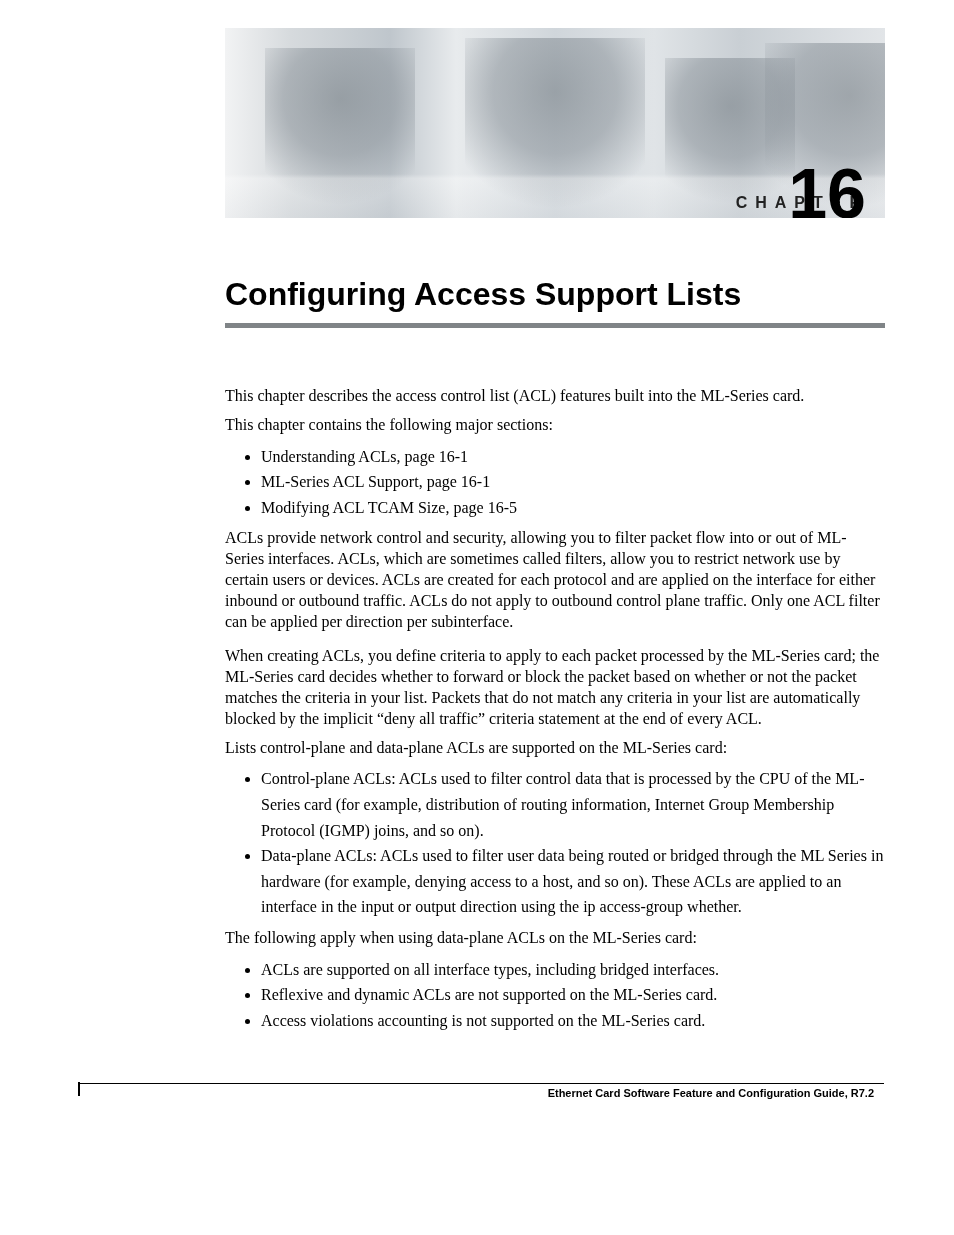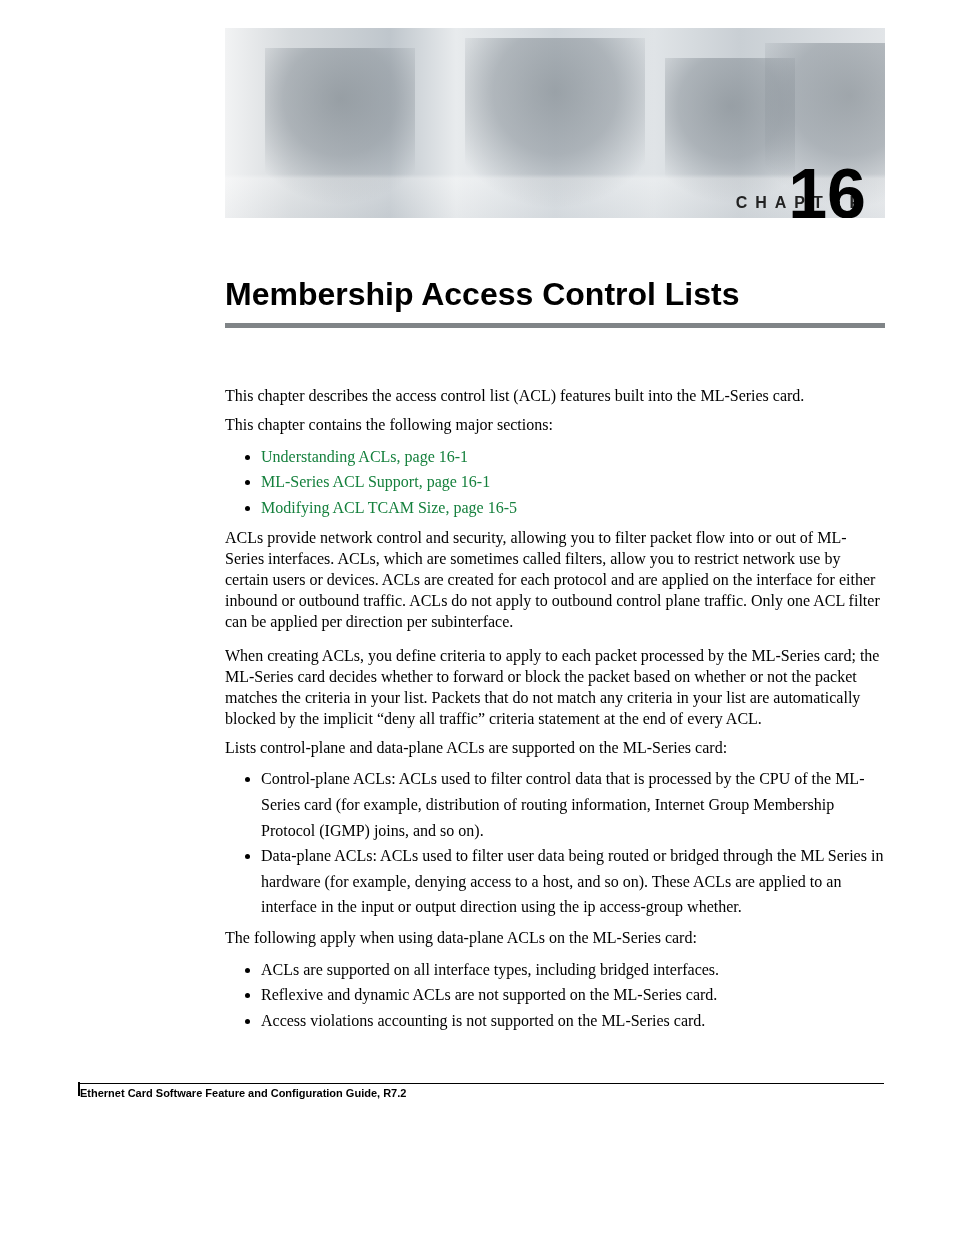--- a/index.html
+++ b/index.html
@@ -92,35 +92,35 @@
   }
   .first-gap { margin-top: 58px; }
   ul.bullets {
     list-style: disc;
     padding-left: 36px;
     margin: 4px 0 8px 0;
     font-size: 16px;
     line-height: 1.6;
   }
   span.link {
-    color: #15803d;
+    color: #000000;
   }
   span.cmd {
     font-weight: 400;
   }
   .footer {
     position: relative;
     margin-top: 50px;
   }
   .footer-line {
     margin-left: 80px;
     margin-right: 70px;
     border-top: 1px solid #000;
     display: flex;
-    justify-content: flex-start;
+    justify-content: flex-end;
     padding-top: 3px;
     padding-right: 10px;
   }
   .guide-title {
     font-family: Arial, Helvetica, sans-serif;
     font-weight: 700;
     font-size: 11px;
   }
   .left-tick {
     position: absolute;
@@ -140,21 +140,21 @@
     <div class="figure fig-a"></div>
     <div class="figure fig-b"></div>
     <div class="figure fig-c"></div>
     <div class="figure fig-d"></div>
     <div class="chapter-band">
       <span class="chapter-label">CHAPTER</span>
     </div>
     <span class="chapter-number">16</span>
   </div>
 
-  <h1 class="chapter-title">Membership Access Control Lists</h1>
+  <h1 class="chapter-title">Configuring Access Support Lists</h1>
   <div class="title-underline"></div>
 
   <div class="indent-block first-gap">
     <p class="body">This chapter describes the access control list (ACL) features built into the ML-Series card.</p>
     <p class="body">This chapter contains the following major sections:</p>
     <ul class="bullets">
       <li><span class="link">Understanding ACLs, page 16-1</span></li>
       <li><span class="link">ML-Series ACL Support, page 16-1</span></li>
       <li><span class="link">Modifying ACL TCAM Size, page 16-5</span></li>
     </ul>

